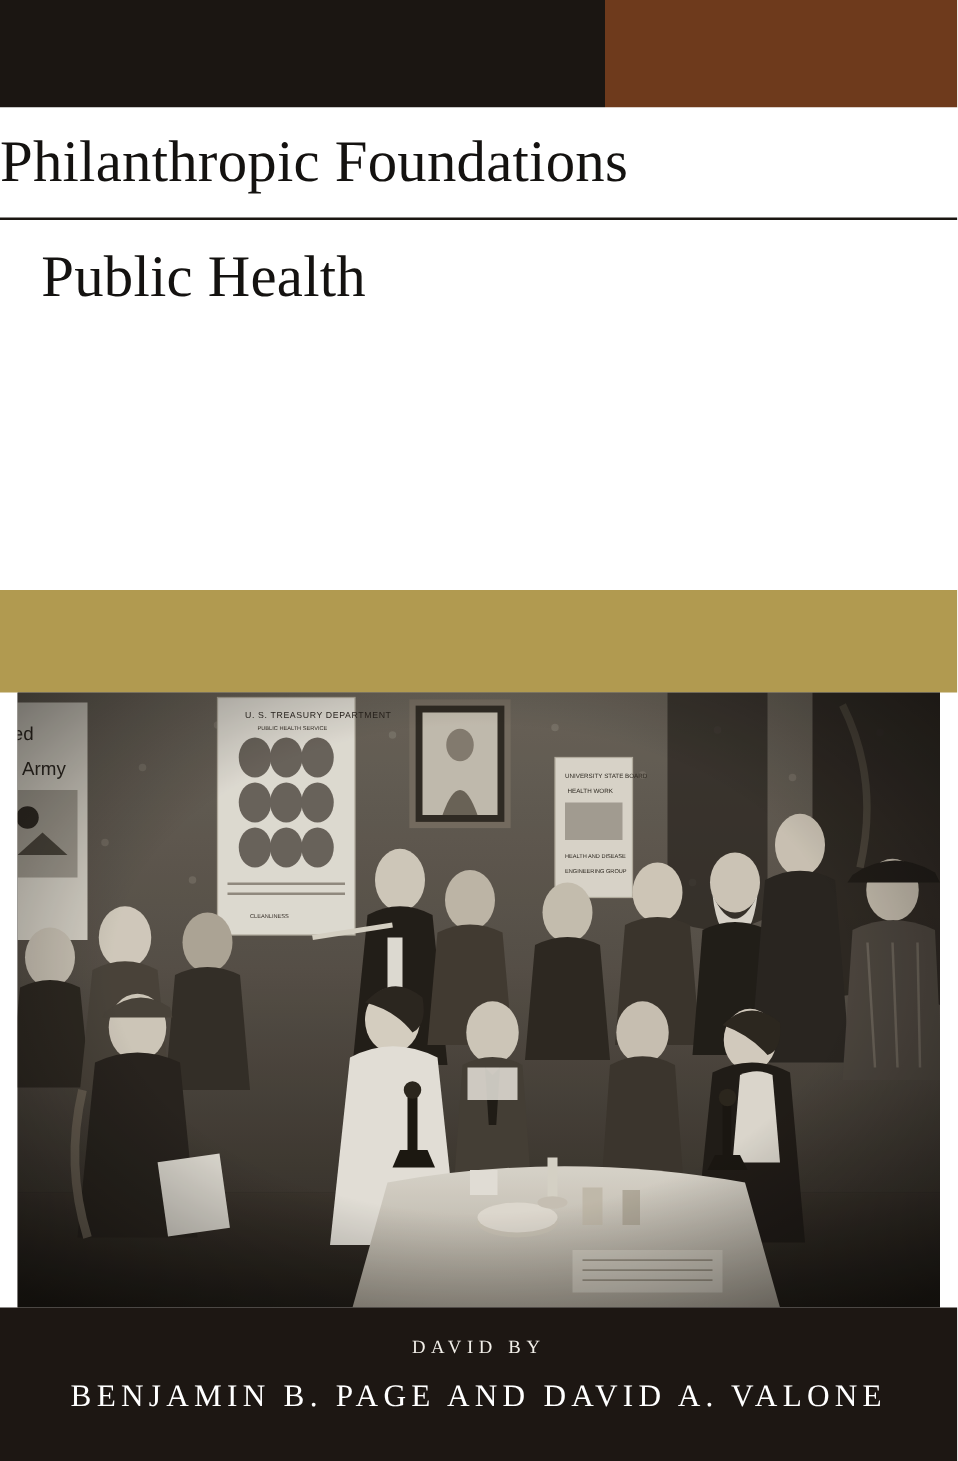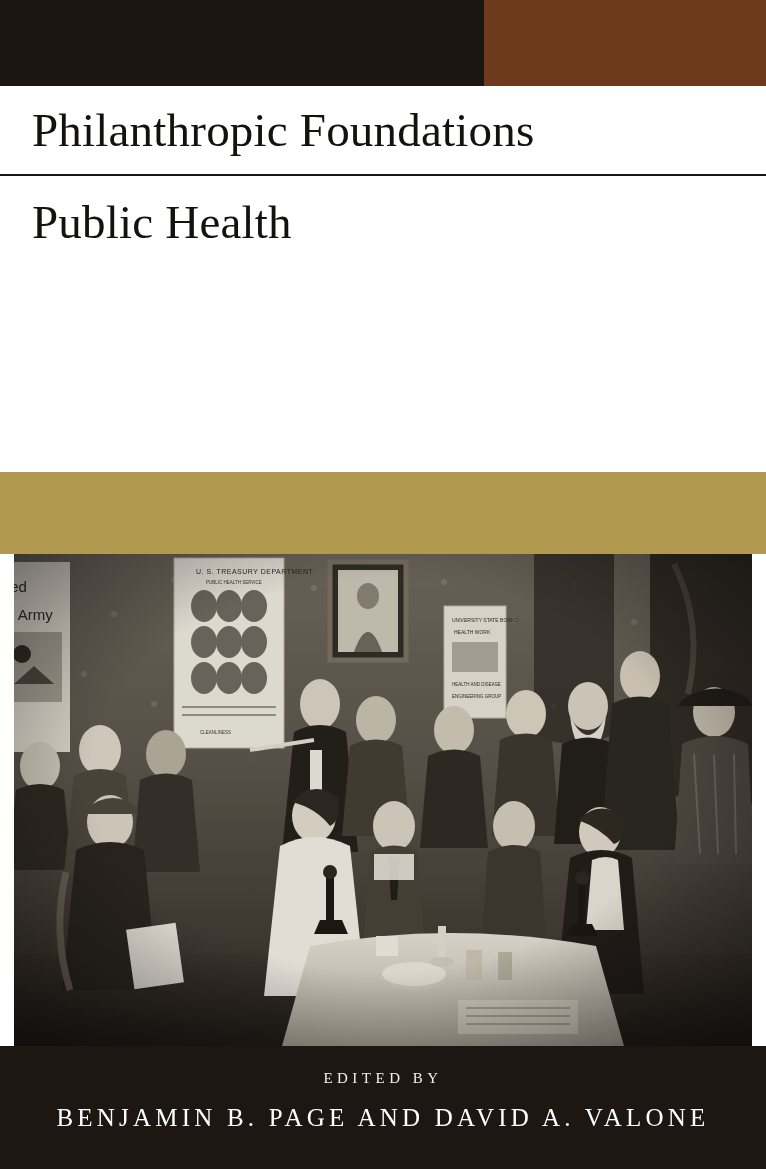--- a/index.html
+++ b/index.html
@@ -43,36 +43,35 @@
     width: 766px;
     height: 386px;
     background: #ffffff;
   }
   .title-line {
     position: relative;
     height: 88px;
     border-bottom: 2px solid #1b1612;
     display: flex;
     align-items: center;
-    padding-left: 32px;
     box-sizing: border-box;
   }
   .title-line:first-child { border-top: none; }
   .title-line span {
     font-family: "Liberation Serif", serif;
     font-size: 47px;
     line-height: 1;
     color: #141210;
     letter-spacing: 0.2px;
     white-space: nowrap;
   }
   .title-line.l1 { height: 90px; }
   .title-line.l2 { height: 92px; }
   .title-line.l3 { height: 92px; }
-  .title-line.l4 { height: 92px; border-bottom: none; }
+  .title-line.l4 { height: 92px; border-bottom: none; margin-left: 33px; }
 
   
   .gold-band {
     position: absolute;
     left: 0; top: 472px;
     width: 766px; height: 82px;
     background: #b19a50;
   }
 
   
@@ -312,17 +311,17 @@
         <line x1="452" y1="462" x2="556" y2="462"></line>
         <line x1="452" y1="470" x2="556" y2="470"></line>
       </g>
 
       <rect x="0" y="0" width="738" height="492" fill="url(#vig)"></rect>
       <rect x="0" y="0" width="738" height="492" fill="#3b3226" opacity="0.10"></rect>
     </svg>
   </div>
 
   <div class="bottom-band">
-    <div class="edited-by">EDITED BY</div>
+    <div class="edited-by">DAVID BY</div>
     <div class="editors">BENJAMIN B. PAGE AND DAVID A. VALONE</div>
   </div>
 
 </div>
 
 </body></html>

